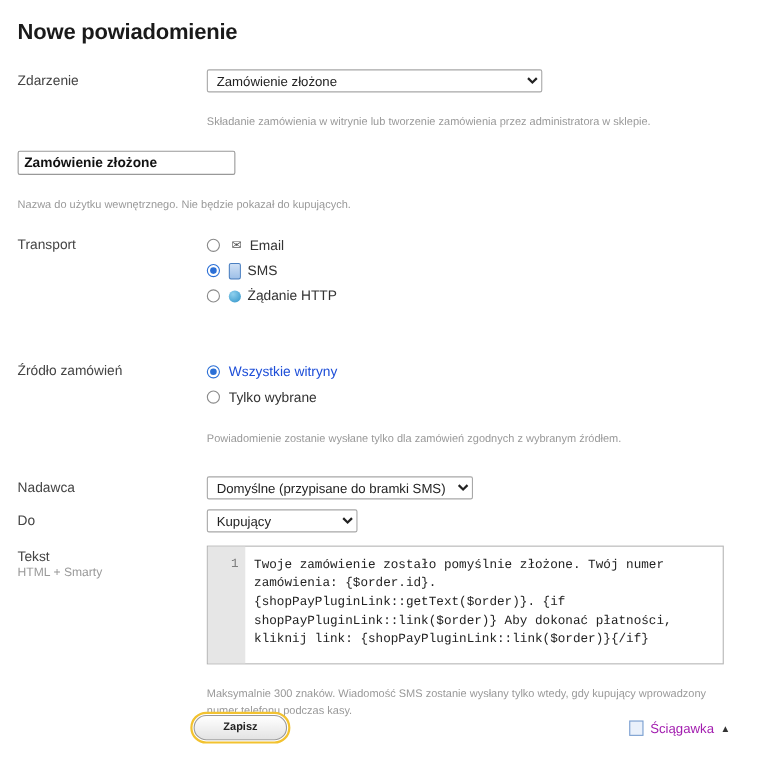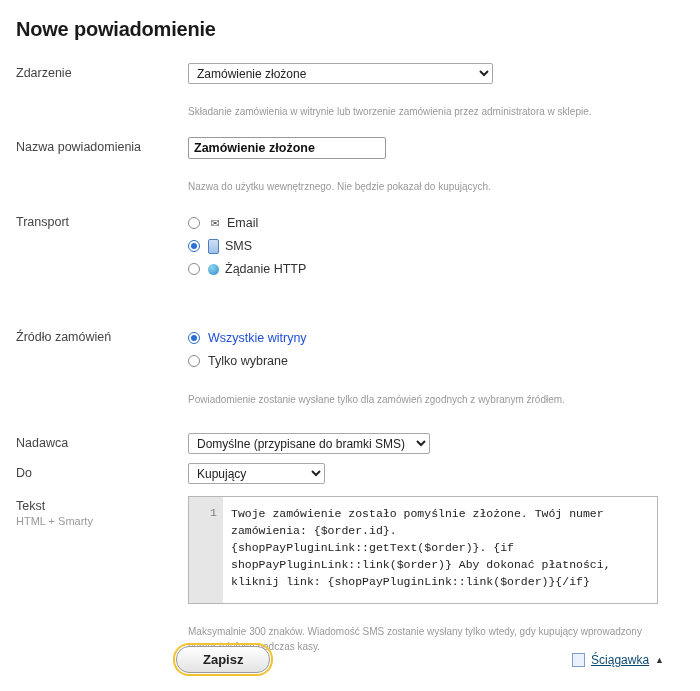--- a/index.html
+++ b/index.html
@@ -218,21 +218,21 @@
     bottom: 18px;
     display: flex;
     align-items: center;
     justify-content: space-between;
   }
   .save-wrap {
     margin-left: 160px;
   }
   .btn-save {
     font-family: "Liberation Sans", sans-serif;
-    font-size: 13px;
+    font-size: 10px;
     font-weight: bold;
     color: #222;
     background: linear-gradient(#ffffff, #e3e3e3);
     border: 1px solid #9a9a9a;
     border-radius: 13px;
     padding: 5px 26px;
     outline: 2px solid #f2c230;
     outline-offset: 1px;
     cursor: pointer;
   }
@@ -243,22 +243,21 @@
     font-size: 12px;
   }
   .cheat-box {
     width: 11px;
     height: 12px;
     border: 1px solid #7a9fd0;
     background: #eaf1fb;
     display: inline-block;
   }
   .cheat-link {
-    color: #0c4a6e;
-    text-decoration: underline;
+    color: #a21caf;
     cursor: pointer;
   }
   .cheat-arrow {
     font-size: 9px;
     color: #333;
   }
   .gap-s { height: 18px; }
 </style>
 </head>
 <body>
@@ -275,23 +274,20 @@
       <select class="std sel-event">
         <option>Zamówienie złożone</option>
       </select>
       <div class="hint">Składanie zamówienia w witrynie lub tworzenie zamówienia przez administratora w sklepie.</div>
     </div>
   </div>
 
   <div class="gap-s"></div>
 
   <div class="form-row">
-    <div class="label-col">
-      <span class="lbl">Nazwa powiadomienia</span>
-    </div>
     <div class="field-col">
       <input class="txt" type="text" value="Zamówienie złożone" style="">
       <div class="hint">Nazwa do użytku wewnętrznego. Nie będzie pokazał do kupujących.</div>
     </div>
   </div>
 
   <div class="gap-s"></div>
 
   <div class="form-row">
     <div class="label-col">

